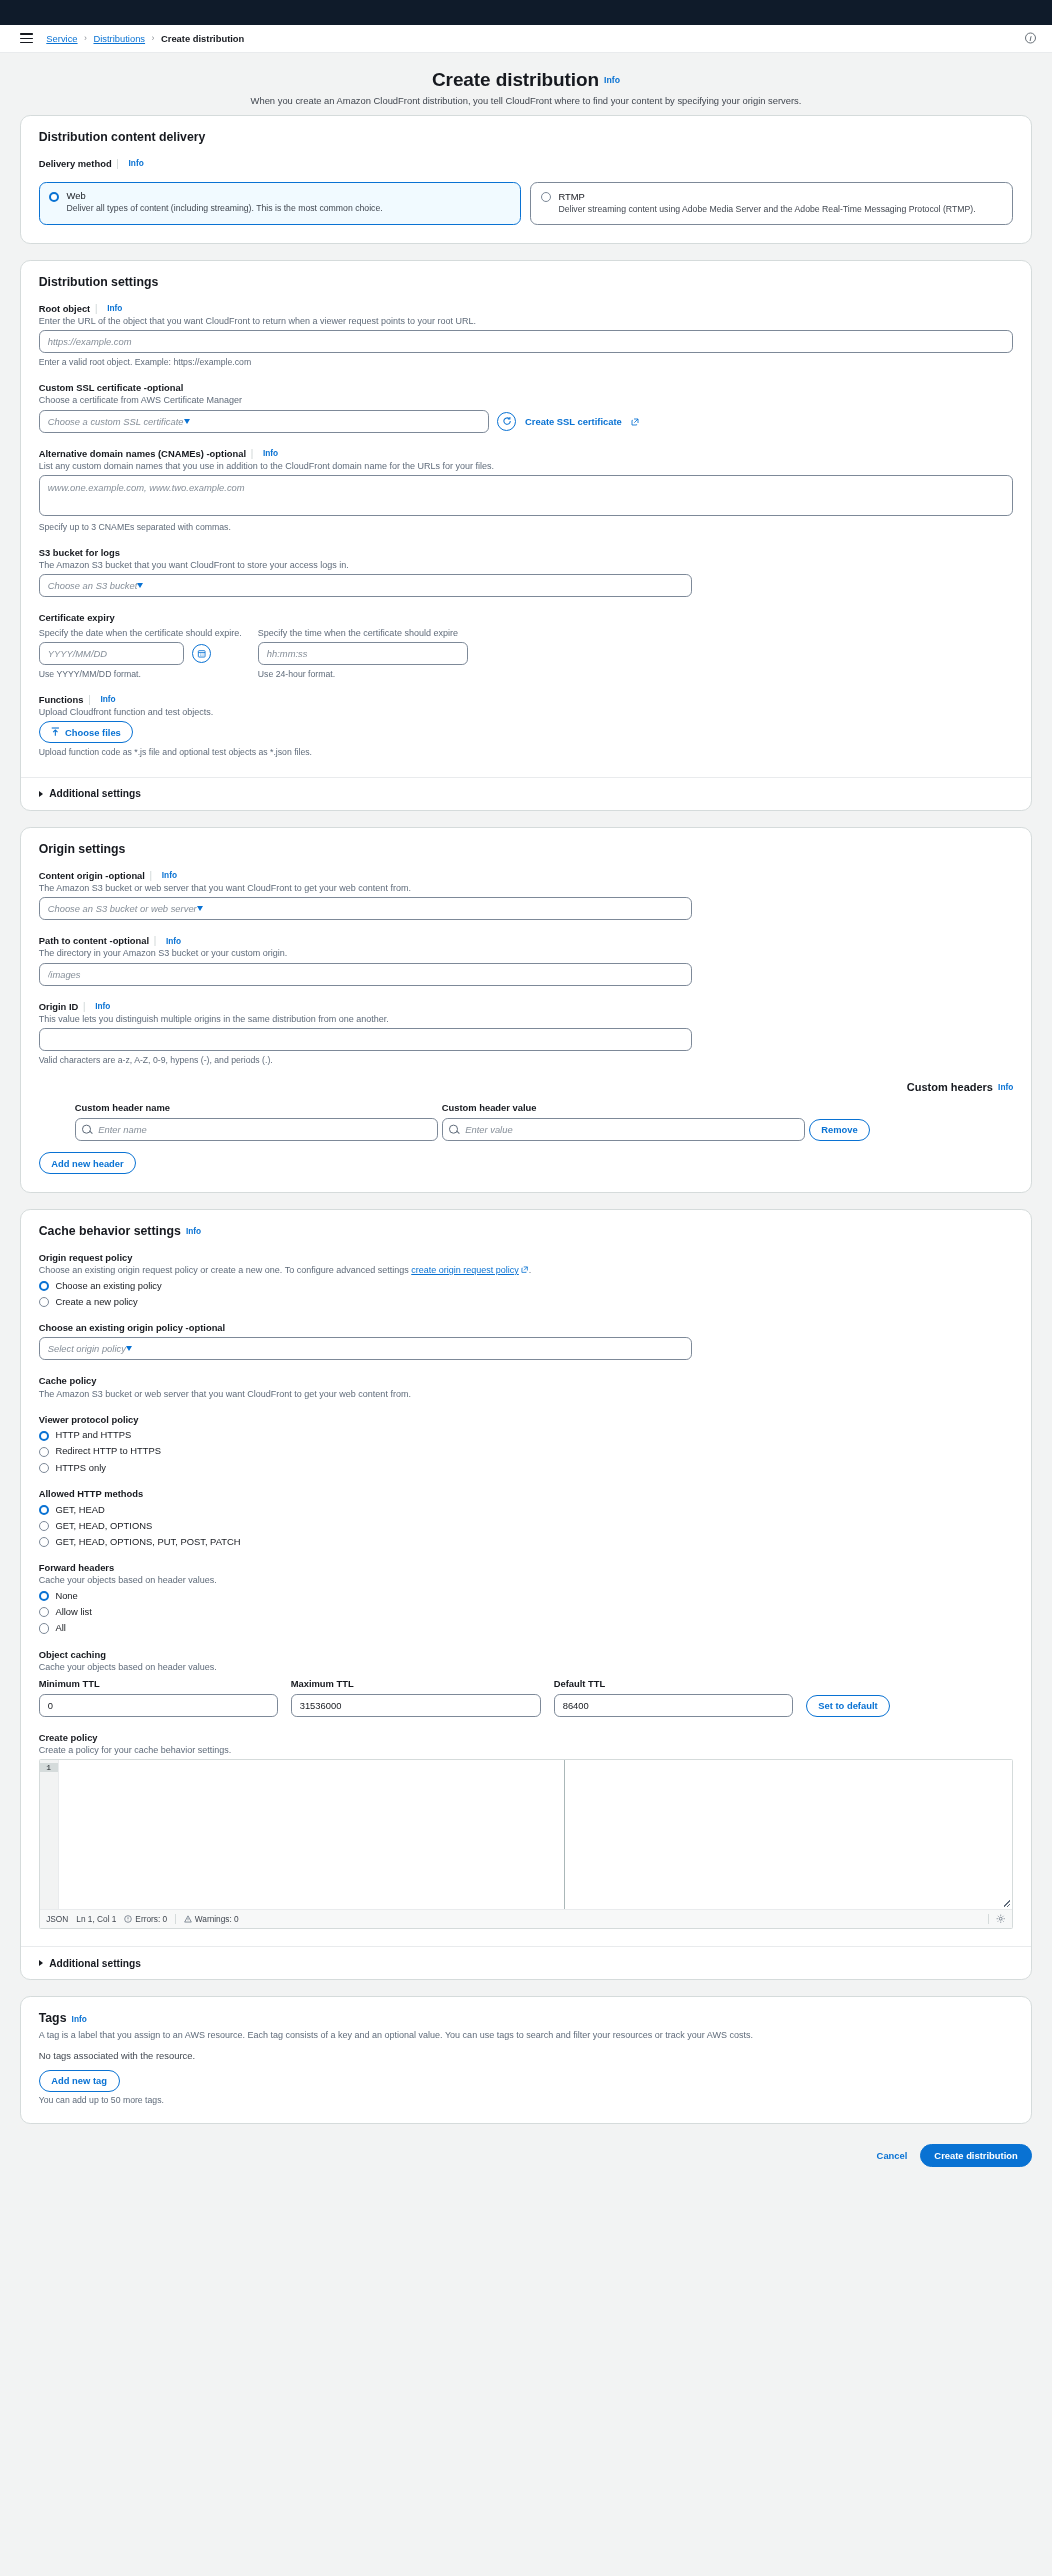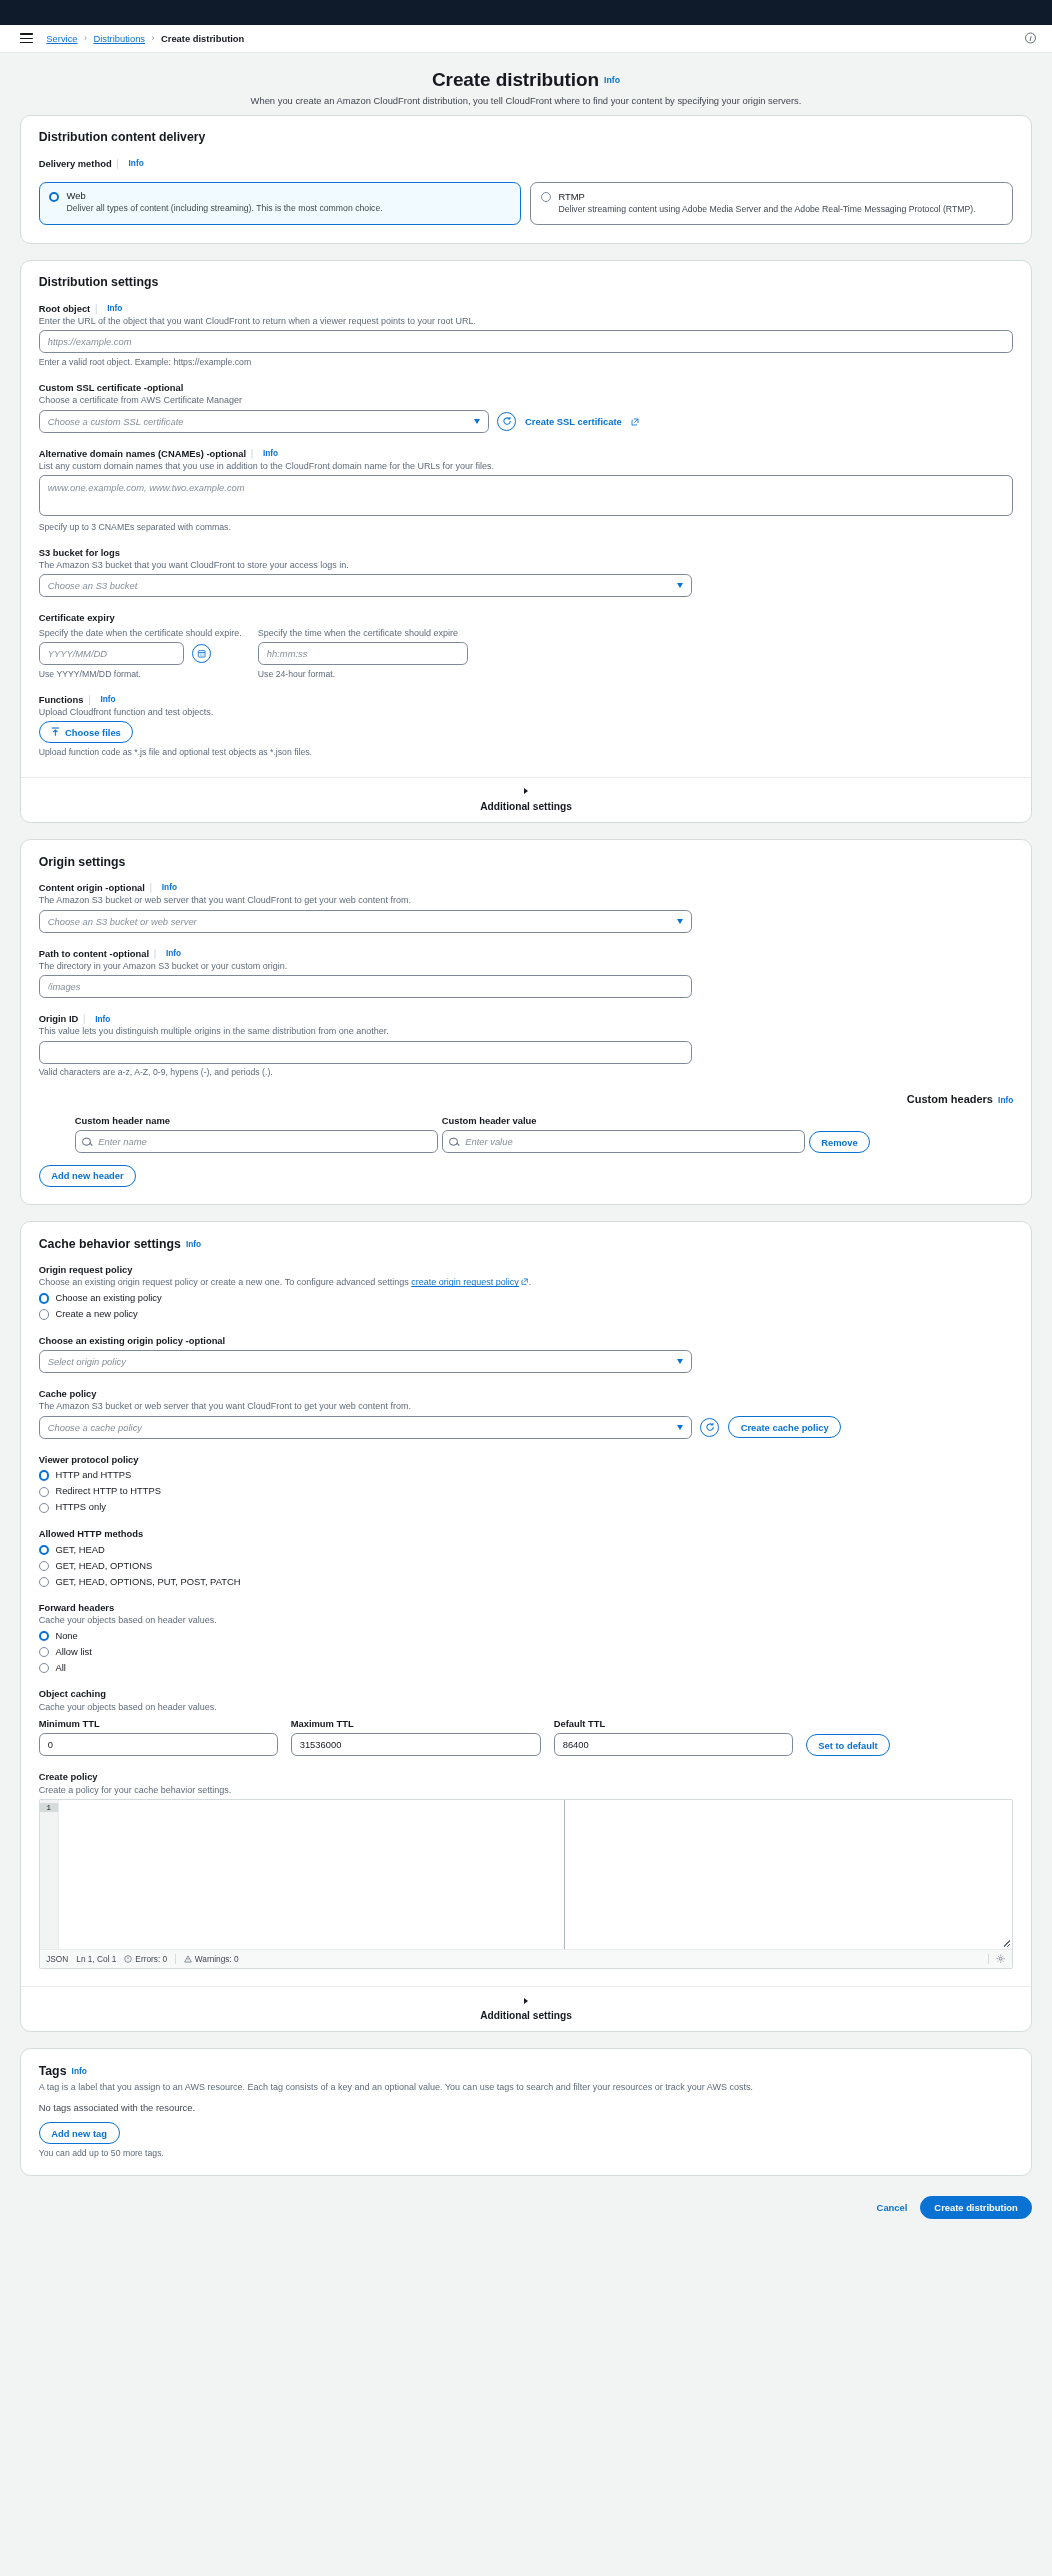--- a/index.html
+++ b/index.html
@@ -70,21 +70,20 @@
   .card-body { padding: 14.5px 17.4px 17.4px 17.4px; }
   h2.card-title { font-size: 12.3px; font-weight: 700; margin: 0 0 11.6px 0; }
   h3.sub-title { font-size: 11px; font-weight: 700; margin: 16px 0 7.3px 0; text-align: right; }
 
   .card-footer-expand {
     border-top: 0.7px solid #e9ebed;
     padding: 10.2px 17.4px;
     font-size: 10.2px; font-weight: 700;
     display: flex; align-items: center; gap: 6.5px;
     cursor: pointer;
-    flex-direction: column;
   }
   .caret { width: 0; height: 0; border-left: 4.4px solid #16191f; border-top: 3.3px solid transparent; border-bottom: 3.3px solid transparent; }
 
   
   .field { margin-bottom: 13px; }
   .flabel { font-size: 9.4px; font-weight: 700; display: inline-block; }
   .divider-pipe { color: #d5dbdb; margin: 0 4.4px; }
   .fdesc { font-size: 9px; color: #5f6b7a; margin: 2.2px 0 4.4px 0; }
   .fhint { font-size: 8.7px; color: #5f6b7a; margin-top: 3.6px; }
 
@@ -96,21 +95,21 @@
     padding: 0 8px;
     font-size: 9.4px;
     font-family: "Liberation Sans", sans-serif;
     color: #16191f;
     background: #fff;
     outline: none;
   }
   input.txt::placeholder, textarea.txt::placeholder { color: #868f99; font-style: italic; }
   textarea.txt { height: 41px; padding: 5.1px 8px; resize: none; line-height: 1.4; }
   .selectbox {
-    display: flex; align-items: center; justify-content: space-between;
+    display: flex; align-items: center; justify-content: flex-start;
     cursor: pointer;
   }
   .selectbox .ph { color: #868f99; font-style: italic; font-size: 9.4px; }
   .tri-down { width:0;height:0;border-left:3.6px solid transparent;border-right:3.6px solid transparent;border-top:5.1px solid #0972d3;}
 
   .row { display: flex; align-items: center; gap: 8.7px; }
 
   
   .tiles { display: flex; gap: 9px; }
   .tile {
@@ -434,35 +433,20 @@
         <span class="flabel">Choose an existing origin policy - </span><span class="flabel opt">optional</span>
         <div class="selectbox" style="width:653px; margin-top:4.4px;">
           <span class="ph">Select origin policy</span>
           <span class="tri-down"></span>
         </div>
       </div>
 
       <div class="field">
         <div class="flabel">Cache policy</div>
         <div class="fdesc">The Amazon S3 bucket or web server that you want CloudFront to get your web content from.</div>
-        <div class="row">
-          <div class="selectbox" style="flex:0 0 653px;">
-            <span class="ph">Choose a cache policy</span>
-            <span class="tri-down"></span>
-          </div>
-          <div class="icon-round">
-            <svg width="10.2" height="10.2" viewBox="0 0 16 16">
-                <path d="M13 8a5 5 0 1 1-1.6-3.7" fill="none" stroke="#0972d3" stroke-width="1.6"></path>
-                <path d="M12.4 1.6v3.2H9.2" fill="none" stroke="#0972d3" stroke-width="1.6"></path>
-              </svg>
-          </div>
-          <div class="btn btn-normal">
-              <span>Create cache policy</span>
-            </div>
-        </div>
       </div>
 
       <div class="field">
         <div class="flabel">Viewer protocol policy</div>
         <div class="radio-row">
           <span class="radio on"></span>
           <span>HTTP and HTTPS</span>
         </div>
         <div class="radio-row">
           <span class="radio"></span>

